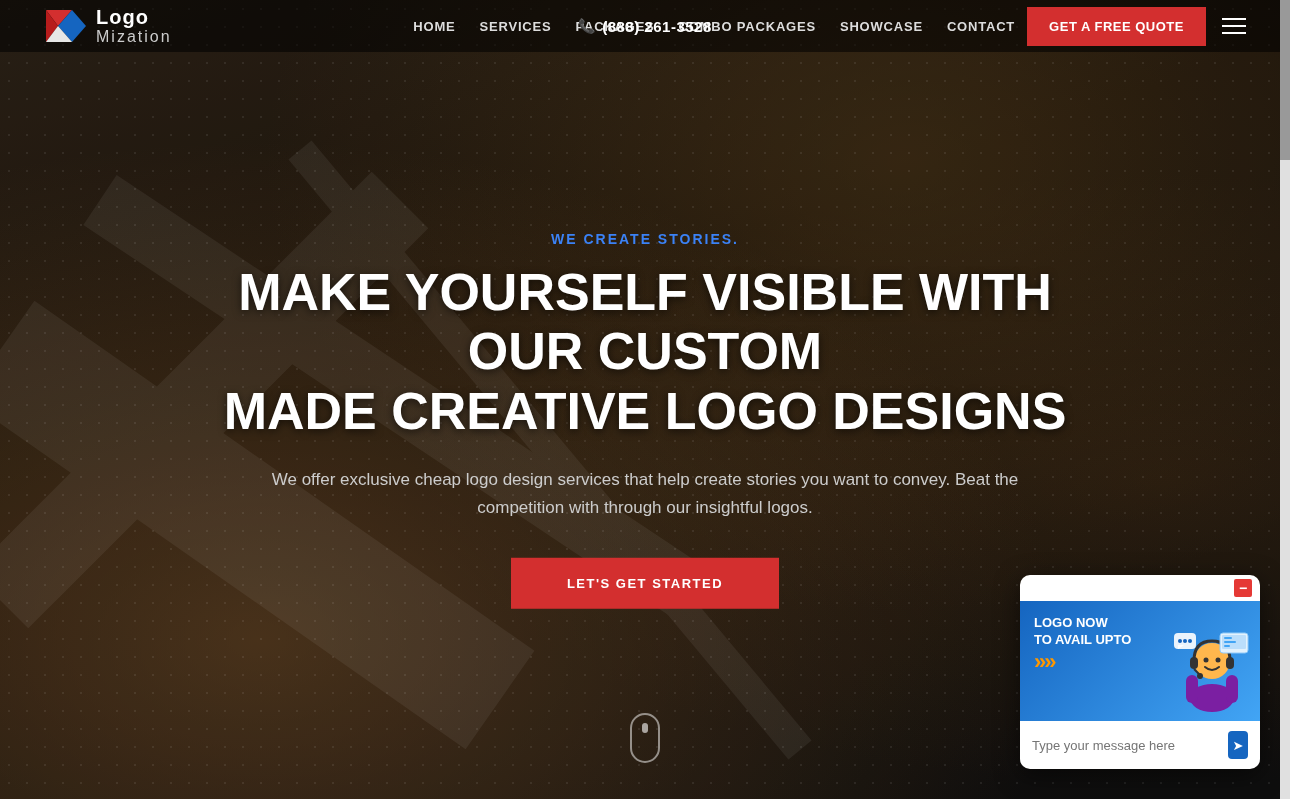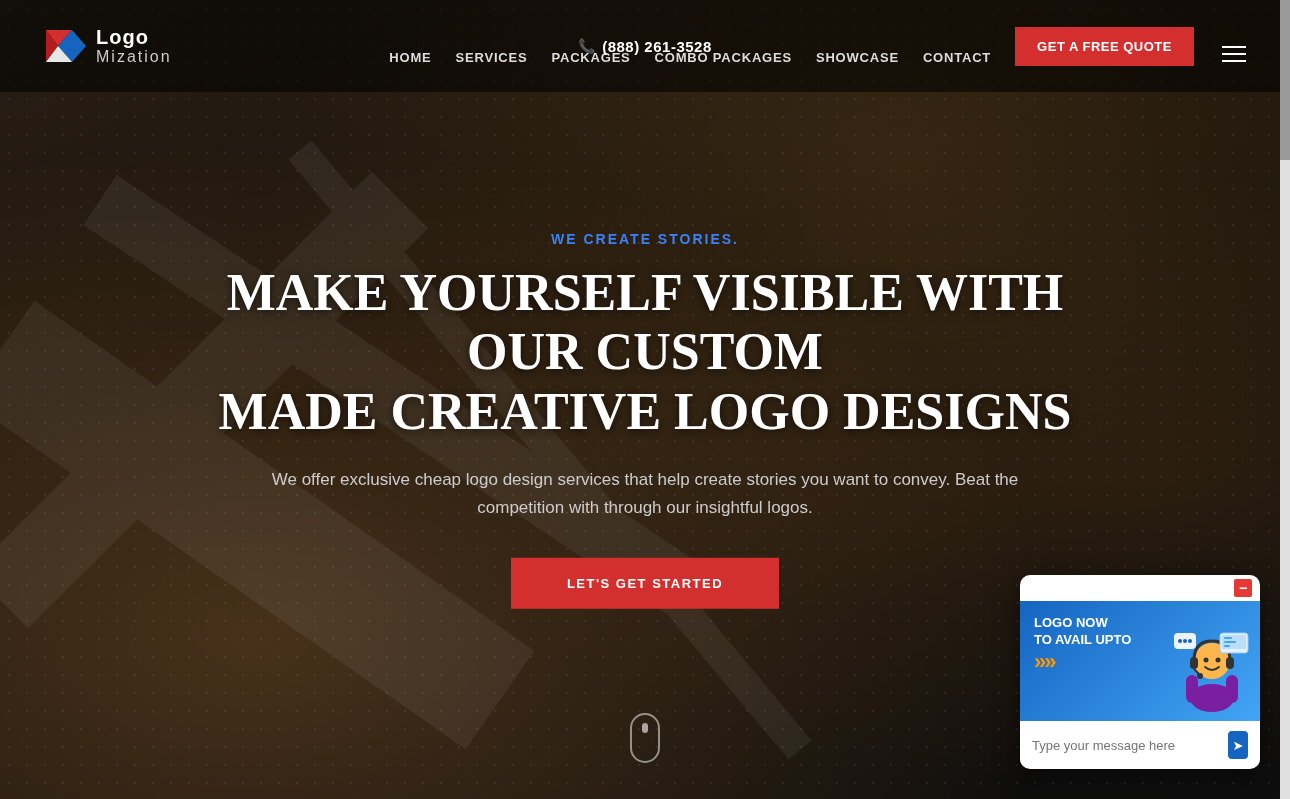--- a/index.html
+++ b/index.html
@@ -42,21 +42,21 @@
     }
 
     
     .topbar {
       position: relative;
       z-index: 10;
       display: flex;
       align-items: center;
       justify-content: space-between;
       padding: 0 40px;
-      height: 92px;
+      height: 52px;
       background: rgba(0,0,0,0.55);
     }
 
     .logo-wrap {
       display: flex;
       align-items: center;
       gap: 0;
       text-decoration: none;
     }
 
@@ -100,22 +100,22 @@
       left: 50%;
       transform: translateX(-50%);
     }
 
     .phone-icon {
       font-size: 14px;
     }
 
     .nav-right {
       display: flex;
-      align-items: flex-end;
-      gap: 24px;
+      align-items: center;
+      gap: 12px;
     }
 
     .nav-links {
       display: flex;
       align-items: center;
       gap: 24px;
       list-style: none;
     }
 
     .nav-links li a {
@@ -180,21 +180,20 @@
     }
 
     .hero-title {
       color: #fff;
       font-size: 52px;
       font-weight: 900;
       line-height: 1.15;
       text-transform: uppercase;
       margin-bottom: 24px;
       text-shadow: 0 2px 8px rgba(0,0,0,0.6);
-      font-family: Liberation Serif, serif;
     }
 
     .hero-body {
       color: #ccc;
       font-size: 17px;
       line-height: 1.65;
       max-width: 760px;
       margin: 8px auto 36px;
     }
 

